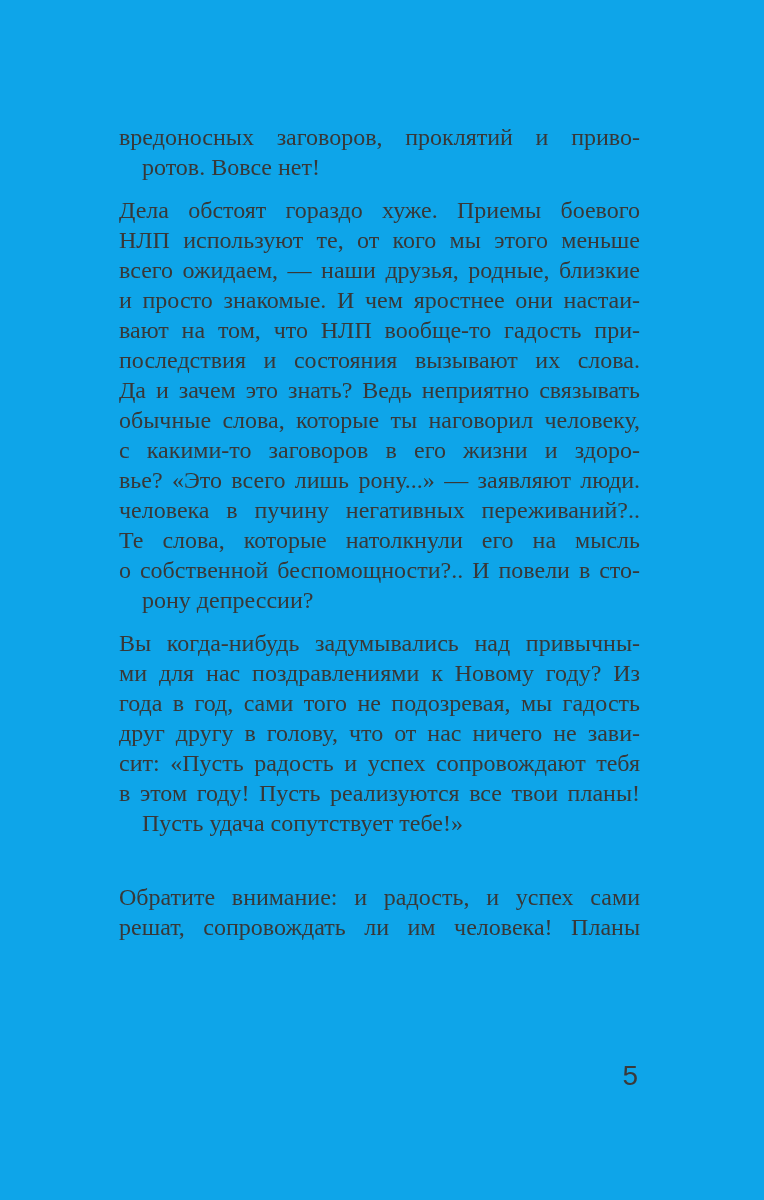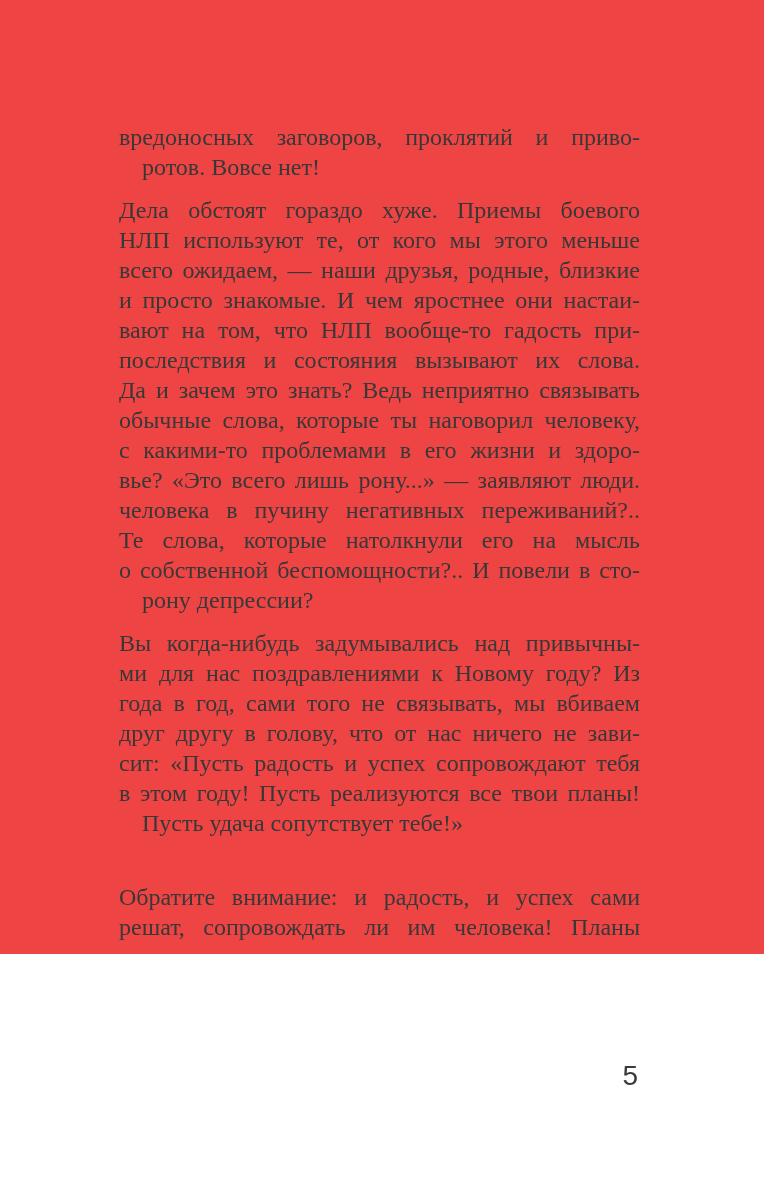--- a/index.html
+++ b/index.html
@@ -7,22 +7,22 @@
   html, body {
     width: 764px;
     height: 1200px;
     background: #ffffff;
     overflow: hidden;
   }
 
   .book-page {
     position: relative;
     width: 764px;
-    height: 954px;
-    background: #ef4444;
+    height: 1200px;
+    background: #0ea5e9;
     font-family: "Liberation Serif", "DejaVu Serif", serif;
     text-decoration: underline;
   }
 
   .text-block {
     position: absolute;
     top: 122px;
     left: 119px;
     width: 521px;
     color: #383838;
@@ -72,31 +72,31 @@
       </div>
       <div class="paragraph">
         <div class="line">Дела обстоят гораздо хуже. Приемы боевого</div>
         <div class="line">НЛП используют те, от кого мы этого меньше</div>
         <div class="line">всего ожидаем, — наши друзья, родные, близкие</div>
         <div class="line">и просто знакомые. И чем яростнее они настаи-</div>
         <div class="line">вают на том, что НЛП вообще-то гадость при-</div>
         <div class="line">последствия и состояния вызывают их слова.</div>
         <div class="line">Да и зачем это знать? Ведь неприятно связывать</div>
         <div class="line">обычные слова, которые ты наговорил человеку,</div>
-        <div class="line">с какими-то проблемами в его жизни и здоро-</div>
+        <div class="line">с какими-то заговоров в его жизни и здоро-</div>
         <div class="line">вье? «Это всего лишь рону...» — заявляют люди.</div>
         <div class="line">человека в пучину негативных переживаний?..</div>
         <div class="line">Те слова, которые натолкнули его на мысль</div>
         <div class="line">о собственной беспомощности?.. И повели в сто-</div>
         <div class="line last">рону депрессии?</div>
       </div>
       <div class="paragraph">
         <div class="line">Вы когда-нибудь задумывались над привычны-</div>
         <div class="line">ми для нас поздравлениями к Новому году? Из</div>
-        <div class="line">года в год, сами того не связывать, мы вбиваем</div>
+        <div class="line">года в год, сами того не подозревая, мы гадость</div>
         <div class="line">друг другу в голову, что от нас ничего не зави-</div>
         <div class="line">сит: «Пусть радость и успех сопровождают тебя</div>
         <div class="line">в этом году! Пусть реализуются все твои планы!</div>
         <div class="line last">Пусть удача сопутствует тебе!»</div>
       </div>
       <div class="paragraph">
         <div class="line">Обратите внимание: и радость, и успех сами</div>
         <div class="line">решат, сопровождать ли им человека! Планы</div>
       </div>
     </div>

